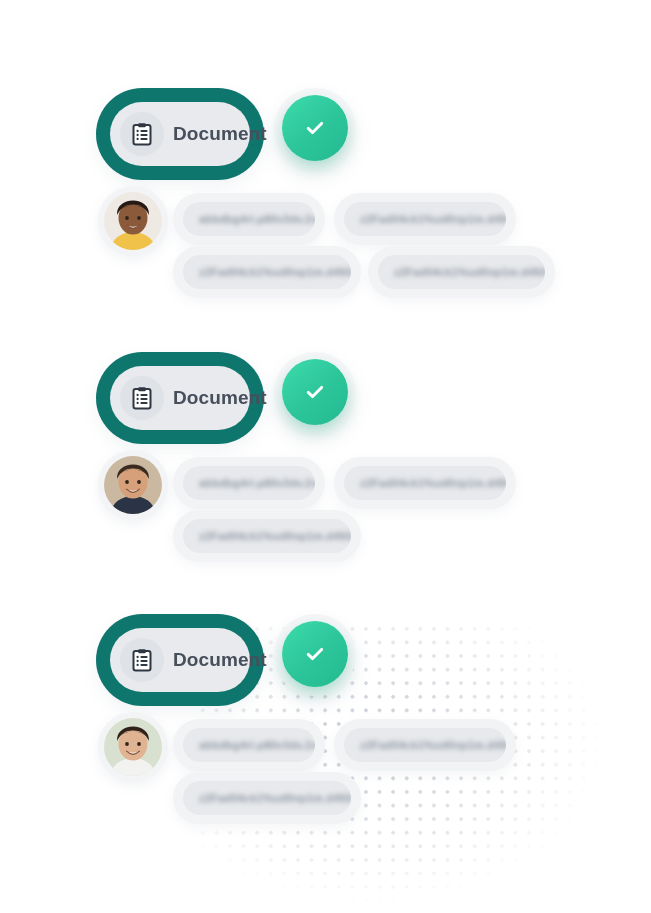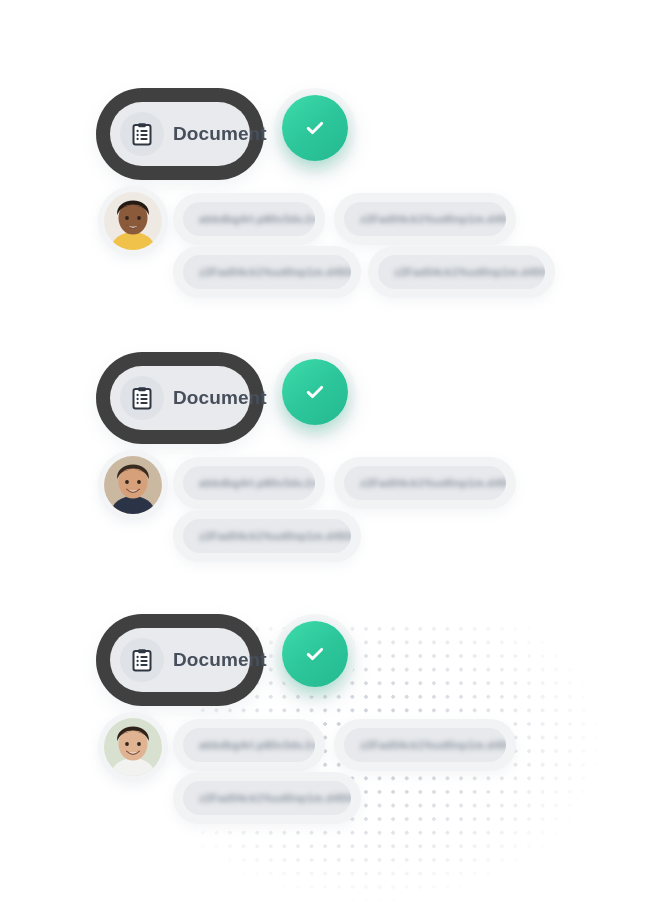--- a/index.html
+++ b/index.html
@@ -41,21 +41,21 @@
     height: 92px;
   }
 
   .doc-chip-outer {
     position: absolute;
     left: 96px;
     top: 0;
     width: 168px;
     height: 92px;
     border-radius: 46px;
-    background: #404040;
+    background: #0f766e;
     box-shadow: 0 6px 16px rgba(150,160,175,.13);
   }
   .doc-chip-inner {
     position: absolute;
     left: 14px;
     top: 14px;
     width: 140px;
     height: 64px;
     border-radius: 32px;
     background: #e8eaed;

